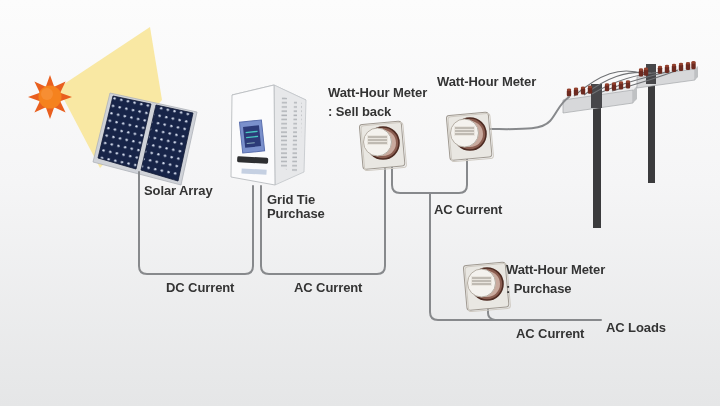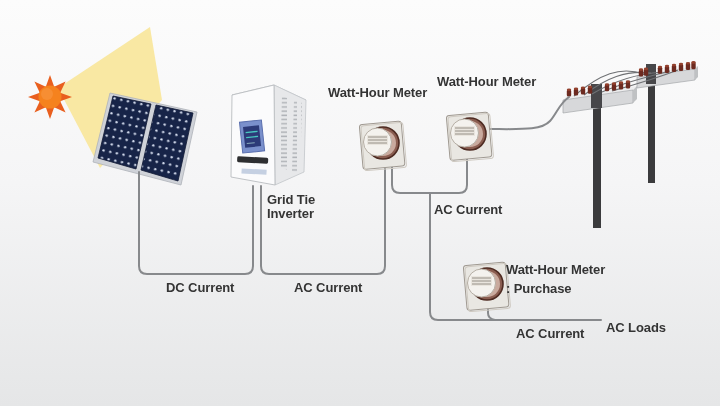--- a/index.html
+++ b/index.html
@@ -139,28 +139,30 @@
     <path d="M430,193 L430,312 Q430,320 438,320 L601,320"></path>
     <path d="M488,305 L488,313 Q488,319 495,320"></path>
     <path d="M483,129 C520,129 541,131 550,121 C557,113 559,104 569,97"></path>
   </g>
 
   <use href="#meter" transform="translate(379,144)"></use>
   <use href="#meter" transform="translate(466,135)"></use>
   <use href="#meter" transform="translate(483,285)"></use>
 </svg>
 
+<div class="lbl" id="lbl-solar">Solar Array</div>
 
 <div class="lbl tight" id="lbl-inverter">
   <div>Grid Tie</div>
-  <div>Inverter</div>
+  <div>Purchase</div>
 </div>
 
 <div class="lbl" id="lbl-sellback">
   <div>Watt-Hour Meter</div>
+  <div>: Sell back</div>
 </div>
 
 <div class="lbl" id="lbl-net">
   <div>Watt-Hour Meter</div>
 </div>
 
 <div class="lbl" id="lbl-purchase">
   <div>Watt-Hour Meter</div>
   <div>: Purchase</div>
 </div>

